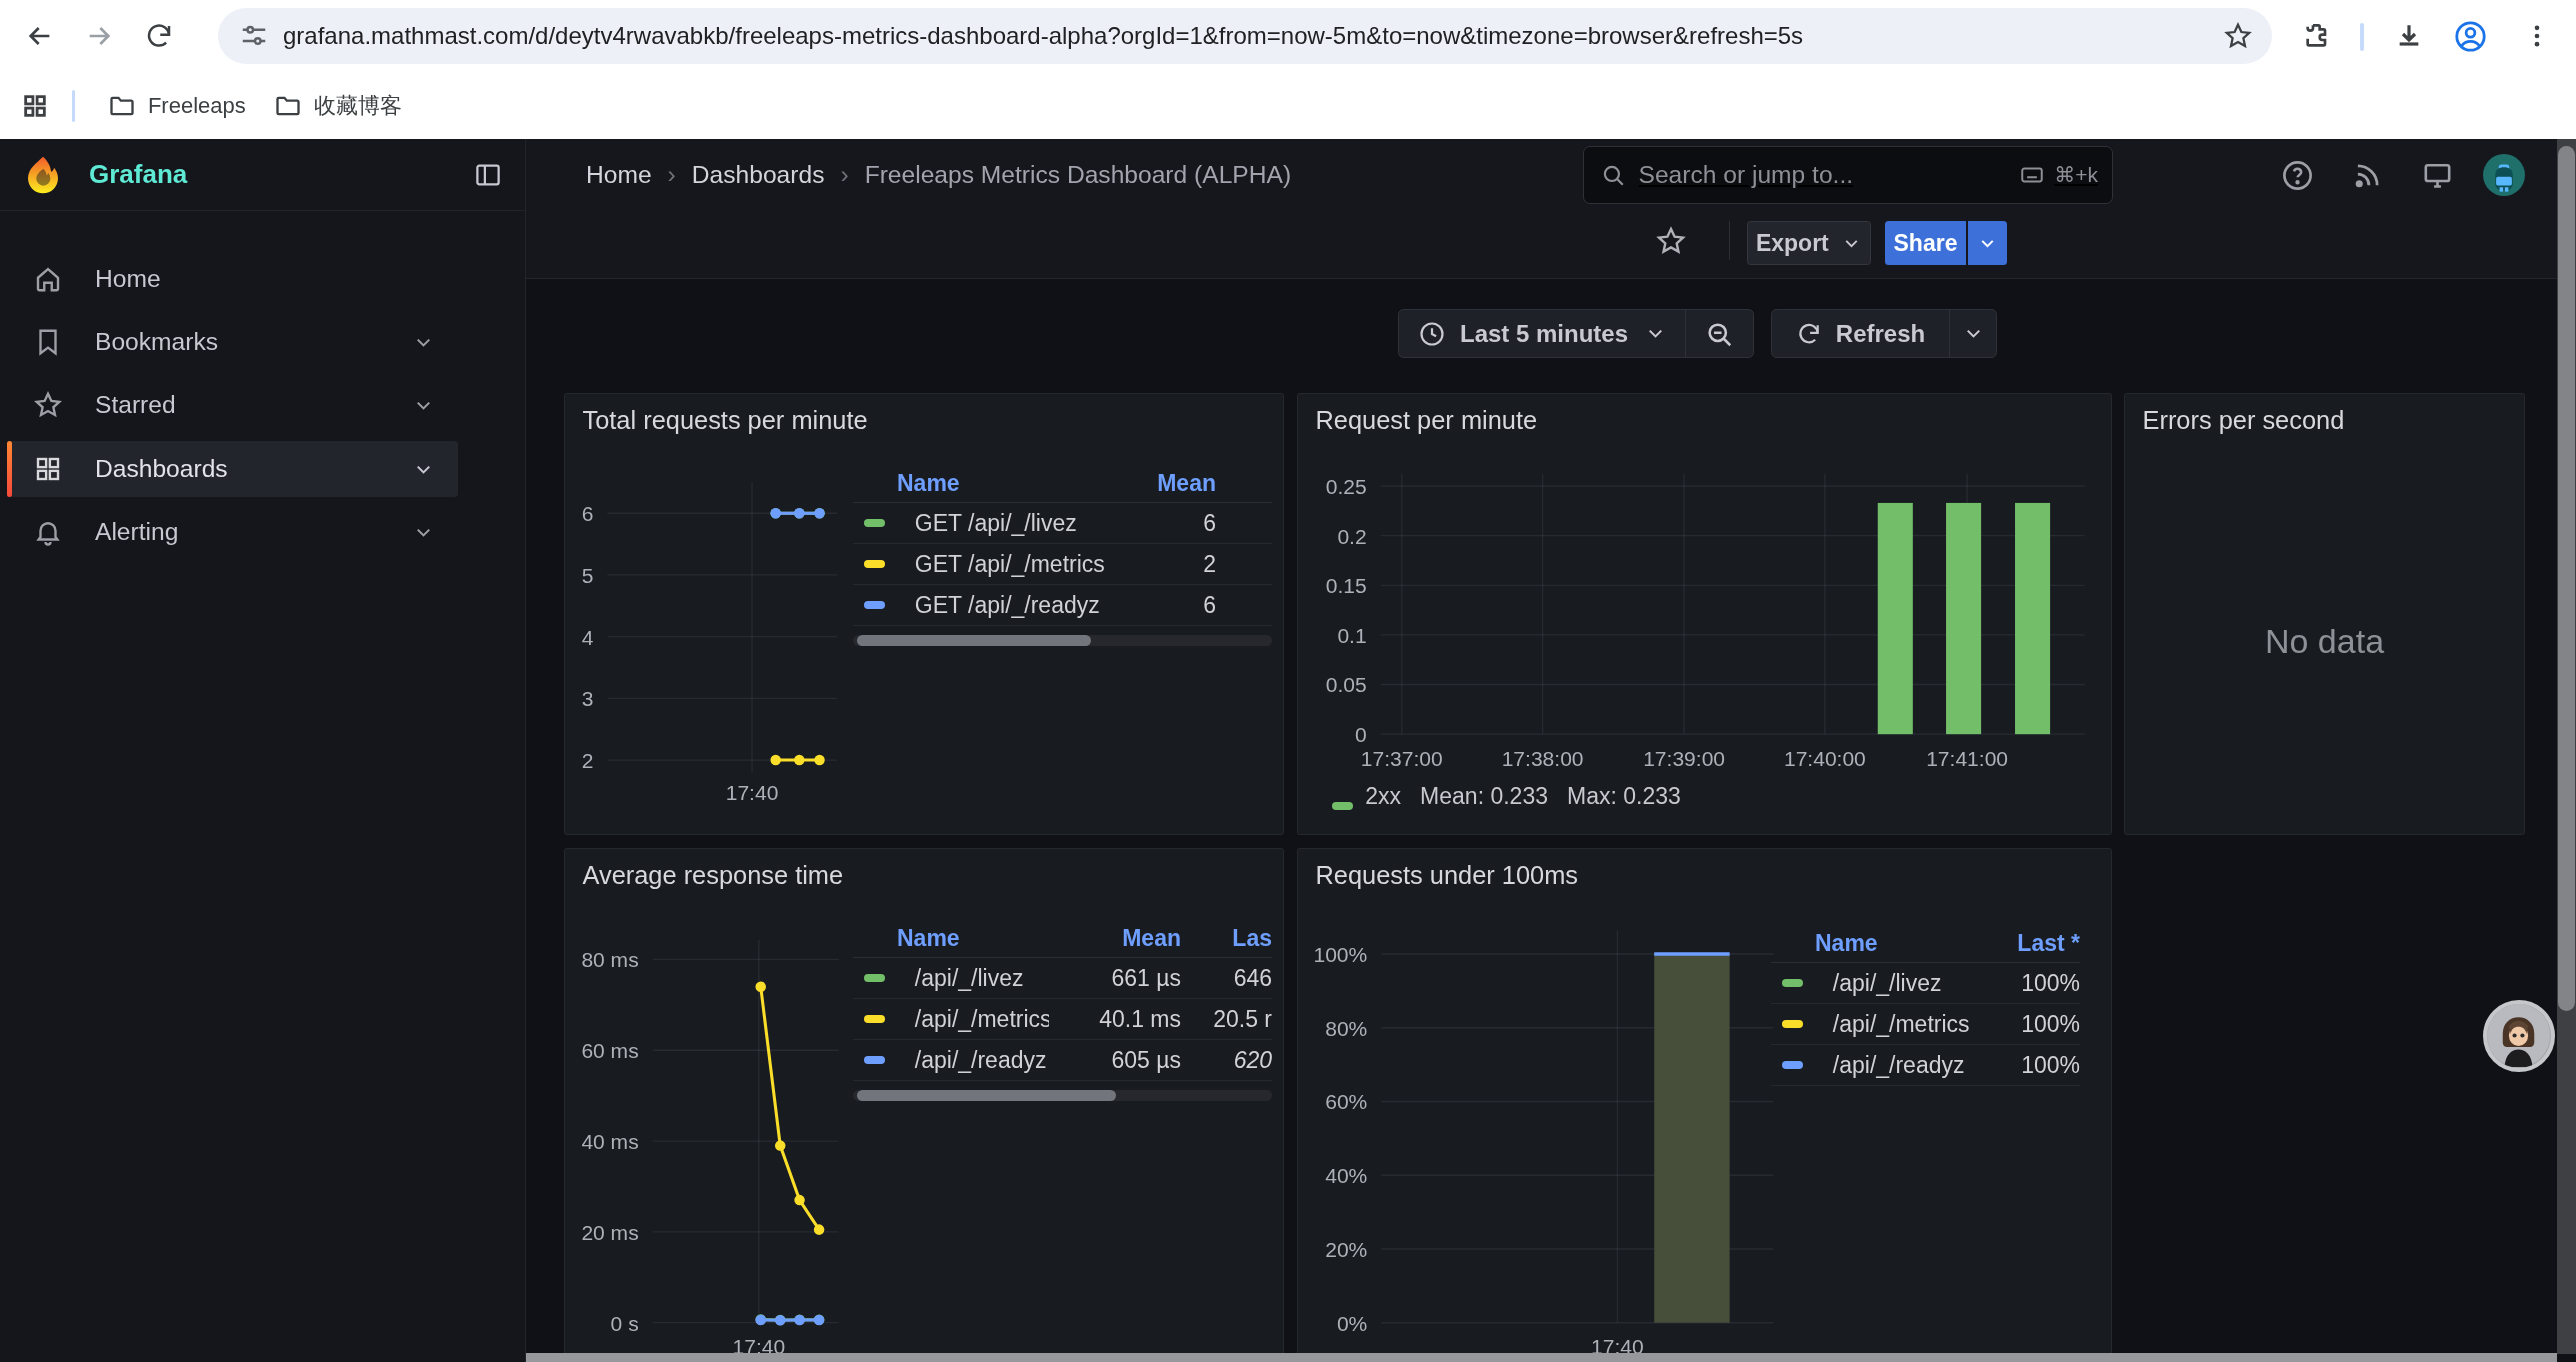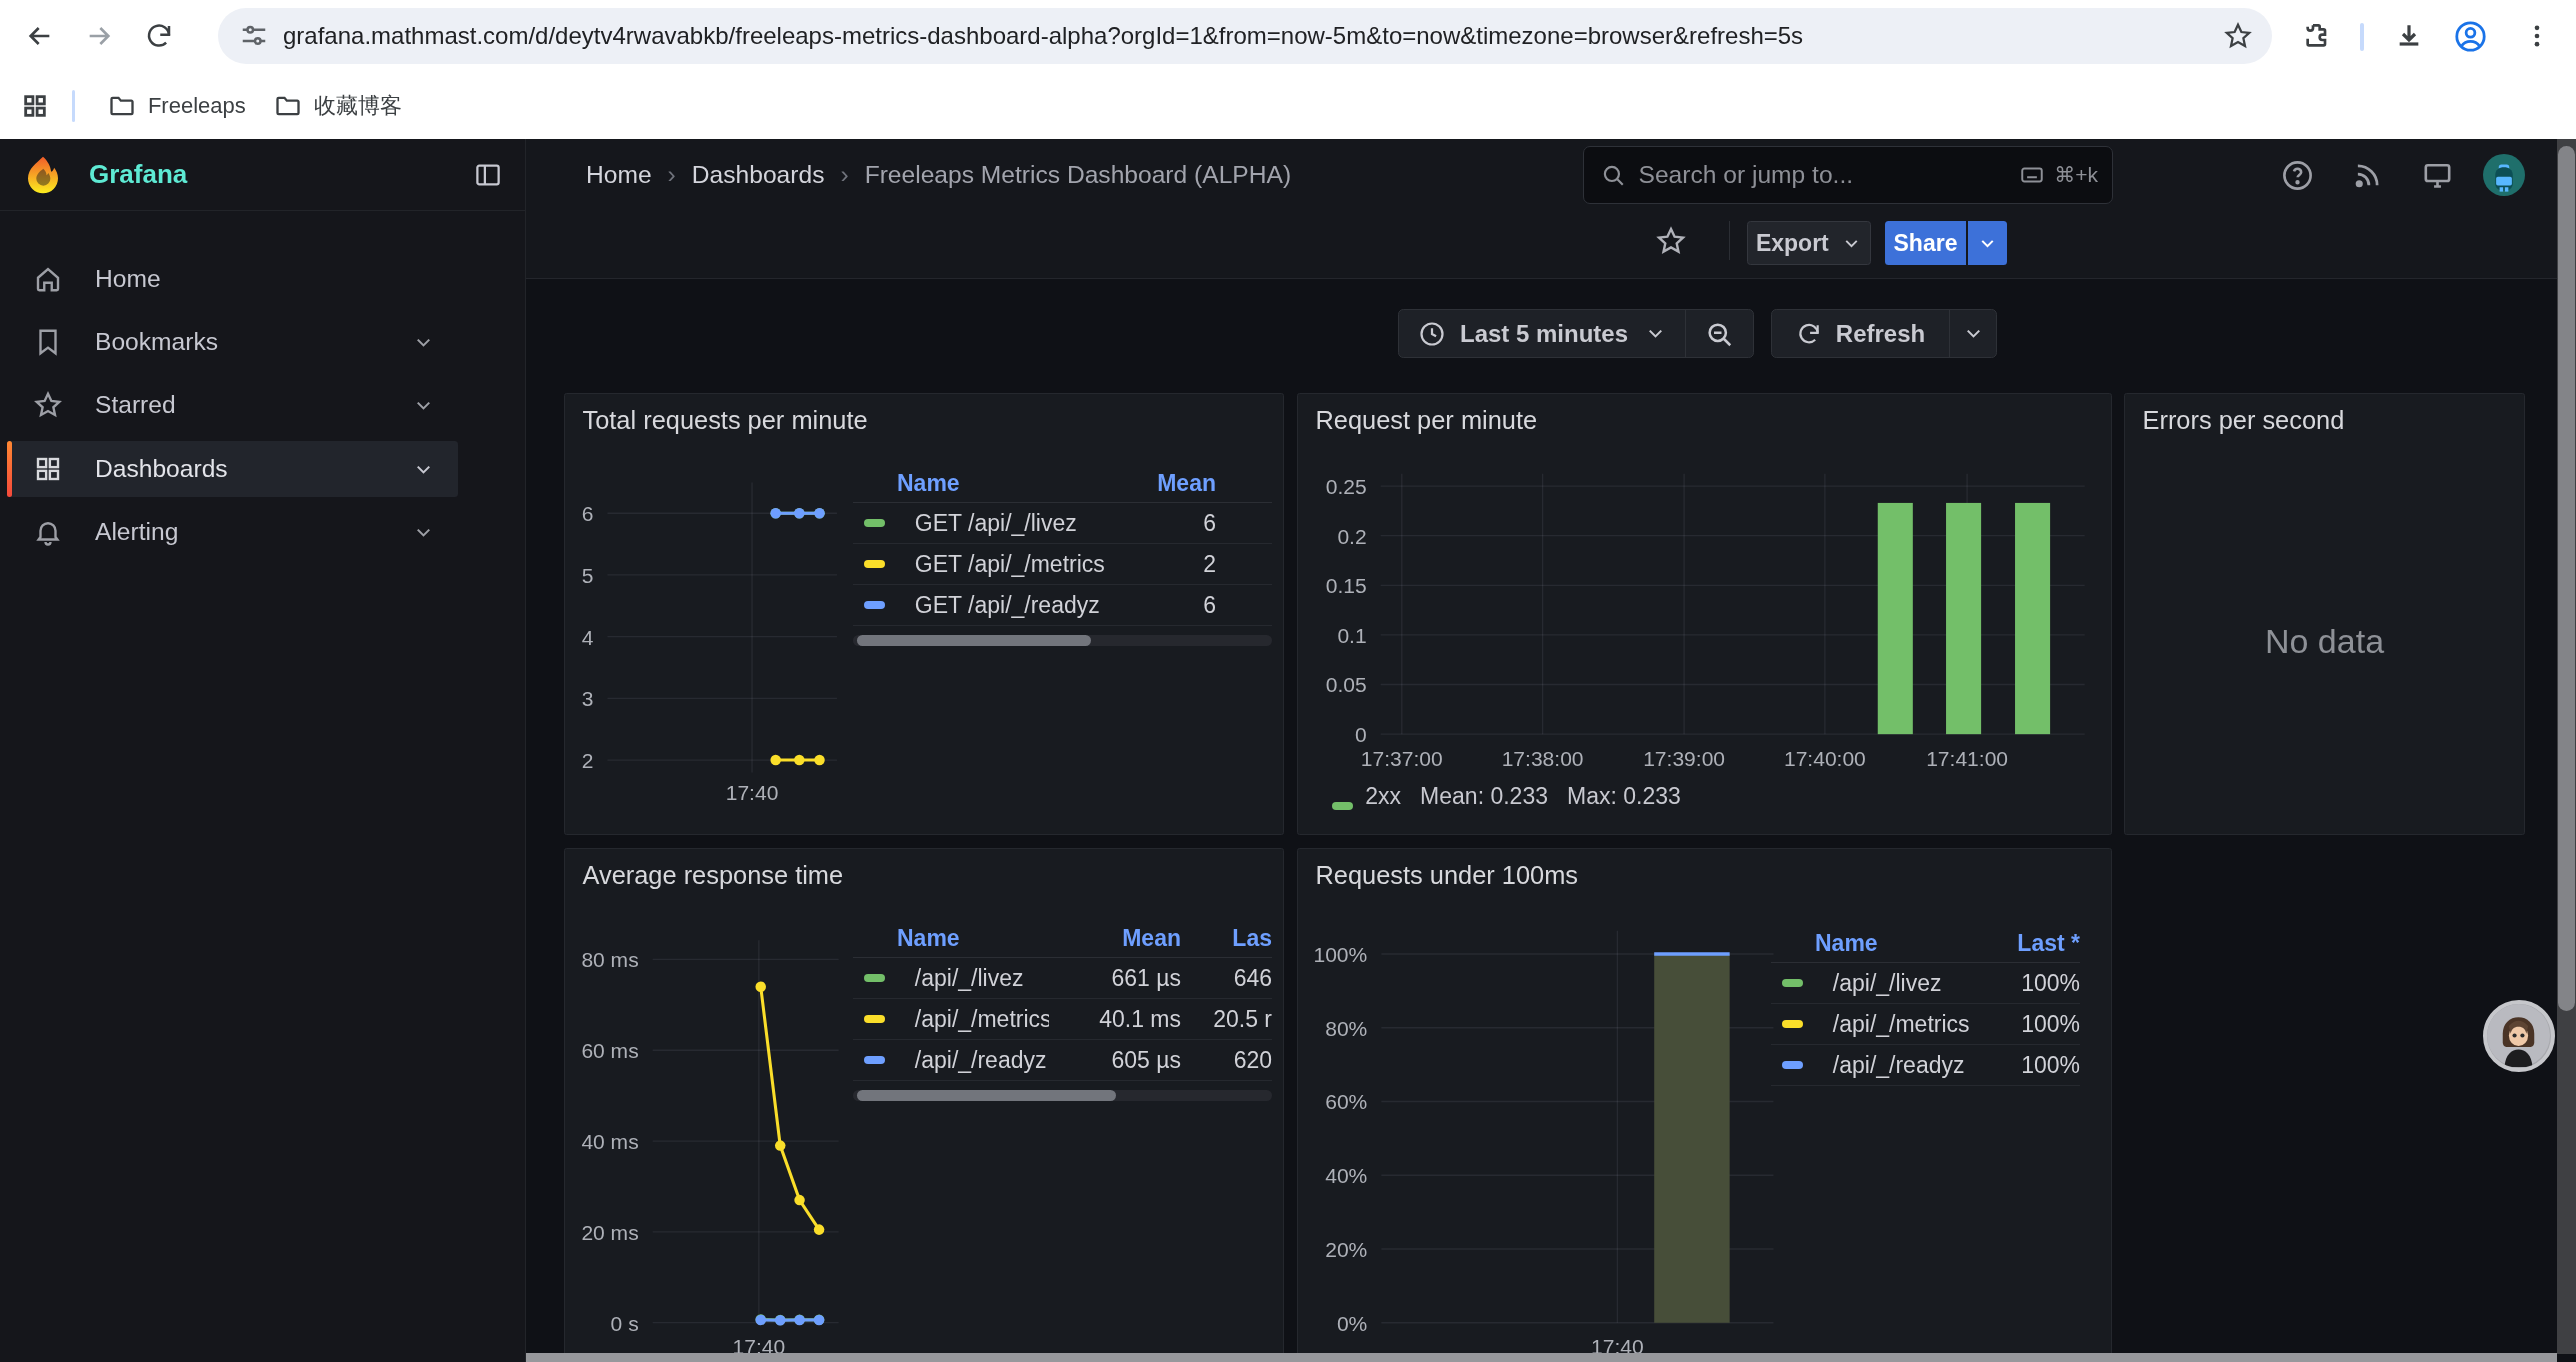--- a/index.html
+++ b/index.html
@@ -19,21 +19,21 @@
   .brand-name{font-size:26px;font-weight:600;color:#5eead4;margin-left:26px;}
   .nav-item{position:absolute;left:7px;width:451px;height:56px;display:flex;align-items:center;border-radius:3.5px;color:#9d9fa6;}
   .nav-item .nv-label{font-size:24.6px;margin-left:32px;color:#c7c8d1;}
   .nav-item.active{background:#22252c;}
   .nav-accent{position:absolute;left:0;top:0;width:5.3px;height:56px;border-radius:2.6px;background:linear-gradient(180deg,#ff8833,#f5493b);}
   .nav-chev{position:absolute;right:23px;}
   .app-header{position:absolute;left:526px;top:0;width:2050px;height:72px;background:#15171c;display:flex;align-items:center;}
   .crumb{font-size:24.6px;color:#d4d5dc;}
   .crumb.dim{color:#a2a4ad;}
   .crumb-sep{font-size:24.6px;color:#70737c;margin:0 16px;}
-  .searchbox{position:absolute;left:1057px;top:7px;width:530px;height:58px;background:#0c0d11;border:0.9px solid #2e3138;border-radius:7px;display:flex;align-items:center;}
+  .searchbox{position:absolute;left:1057px;top:7px;width:530px;height:58px;background:#0c0d11;border:0.9px solid #2e3138;border-radius:7px;display:flex;align-items:center;text-decoration:underline;}
   .searchbox input{background:transparent;border:none;outline:none;color:#8e9097;font-size:24.6px;flex:1;margin-left:10.5px;}
   .searchbox input::placeholder{color:#8e9097;}
   .kbd-hint{display:flex;align-items:center;gap:8.8px;color:#8e9097;font-size:21px;margin-right:14px;}
   .hdr-icon{position:absolute;top:15px;width:42px;height:42px;display:flex;align-items:center;justify-content:center;}
   .sub-band{position:absolute;left:526px;top:72px;width:2050px;height:68px;background:#15171c;border-bottom:0.9px solid #24262c;}
   .tb-btn{position:absolute;display:flex;align-items:center;justify-content:center;gap:12.3px;background:#22252b;border:0.9px solid #34373e;border-radius:3.5px;color:#c9cad1;font-size:23px;font-weight:600;}
   .blue-btn{background:#3d71d9;border:none;color:#ffffff;}
   .time-group{position:absolute;display:flex;align-items:center;background:#1e2127;border:0.9px solid #2e3137;border-radius:5.3px;color:#c9cad1;font-size:24px;font-weight:600;}
   .tg-divider{width:0.9px;height:100%;background:#2e3137;}
   
@@ -487,21 +487,21 @@
             </span>
             <span class="lg-val" style="width: 132px;">40.1 ms</span>
             <span class="lg-val" style="width: 91px;">20.5 r</span>
           </div>
           <div class="lg-row">
             <span class="lg-cell0">
               <span class="lg-pill" style="background: rgb(110, 159, 255);"></span>
               <span class="lg-name">/api/_/readyz</span>
             </span>
             <span class="lg-val" style="width: 132px;">605 µs</span>
-            <span class="lg-val" style="width: 91px;">620</span>
+            <span class="lg-val" style="width: 91px; font-style: italic;">620</span>
           </div>
           <div class="lg-scroll">
             <div class="lg-thumb" style="width: 62%;"></div>
           </div>
         </div>
     </div>
 
     <div class="panel" style="left:1297px;top:709px;width:815px;height:561px;">
       <div class="panel-title">Requests under 100ms</div>
       <svg width="815" height="544" style="position:absolute;left:0;top:0;" viewBox="0 0 929 620">

